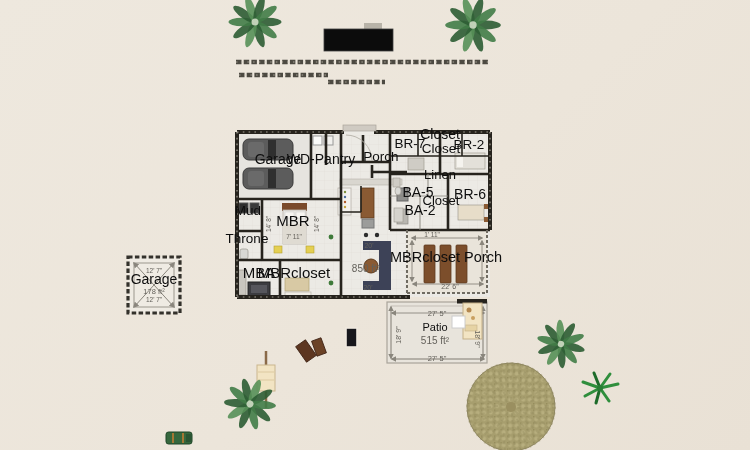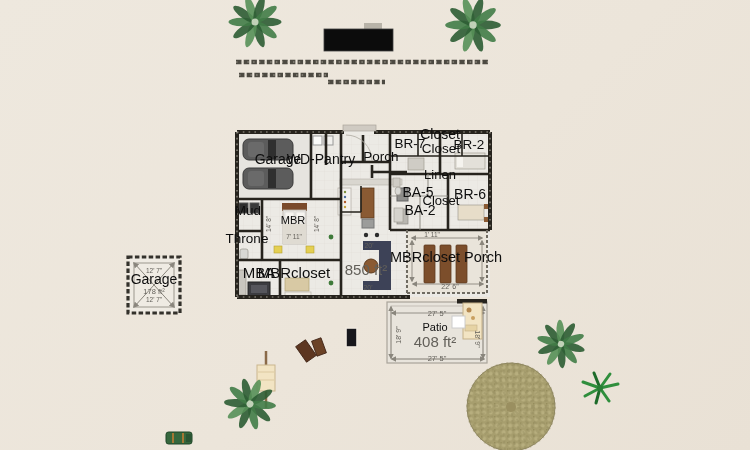--- a/index.html
+++ b/index.html
@@ -4,23 +4,23 @@
 <style>
   html,body{margin:0;padding:0;}
   body{width:750px;height:450px;overflow:hidden;background:#ece5da;font-family:"Liberation Sans",sans-serif;}
   .stage{position:relative;width:750px;height:450px;background:linear-gradient(135deg,#eee8de 0%,#ece5da 55%,#e9e1d5 100%);}
   svg{position:absolute;left:0;top:0;}
   .labels{position:absolute;left:0;top:0;width:750px;height:450px;pointer-events:none;}
   .lb{position:absolute;transform:translate(-50%,-50%);white-space:nowrap;color:#0e0e0e;line-height:1;}
   .lb.rotL{transform:translate(-50%,-50%) rotate(-90deg);}
   .lb.rotR{transform:translate(-50%,-50%) rotate(90deg);}
   .dim{color:#63605a;}
-  .f6{font-size:6.5px}.f7{font-size:7px}.f75{font-size:7.5px}.f9{font-size:15px}
+  .f6{font-size:6.5px}.f7{font-size:7px}.f75{font-size:7.5px}.f9{font-size:10px}
   .f13{font-size:13px}.f135{font-size:13.5px}.f14{font-size:14px}.f145{font-size:14.5px}
-  .f15{font-size:15px}.f155{font-size:11px}.f165{font-size:11px}
+  .f15{font-size:15px}.f155{font-size:15px}.f165{font-size:11px}
 </style>
 </head>
 <body>
 
 <div class="stage">
 <svg width="750" height="450" viewBox="0 0 750 450">
   <defs>
     <pattern id="tile" width="9" height="9" patternUnits="userSpaceOnUse">
       <path d="M9,0 H0 V9" fill="none" stroke="#d8d4cb" stroke-width="0.7"></path>
     </pattern>
@@ -281,18 +281,18 @@
   <span class="lb dim f6" style="left:154px;top:300px">12' 7"</span>
   <span class="lb dim f6 rotL" style="left:269px;top:224px">14' 8"</span>
   <span class="lb dim f6 rotL" style="left:317px;top:224px">14' 8"</span>
   <span class="lb dim f6" style="left:294px;top:237px">7' 11"</span>
   <span class="lb dim f7" style="left:369px;top:245px">20'</span>
   <span class="lb dim f9" style="left:366px;top:269px">850 ft²</span>
   <span class="lb dim f7" style="left:368px;top:287px">20'</span>
   <span class="lb dim f6" style="left:432px;top:235px">1' 11"</span>
   <span class="lb dim f7" style="left:450px;top:286px">22' 6"</span>
   <span class="lb dim f75" style="left:437px;top:314px">27' 5"</span>
-  <span class="lb dim f9" style="left:435px;top:341px">408 ft²</span>
+  <span class="lb dim f9" style="left:435px;top:341px">515 ft²</span>
   <span class="lb dim f75" style="left:437px;top:359px">27' 5"</span>
   <span class="lb dim f7 rotL" style="left:398px;top:335px">18' 9"</span>
   <span class="lb dim f7 rotR" style="left:477px;top:339px">18' 9"</span>
 </div>
 </div>
 
 </body></html>

